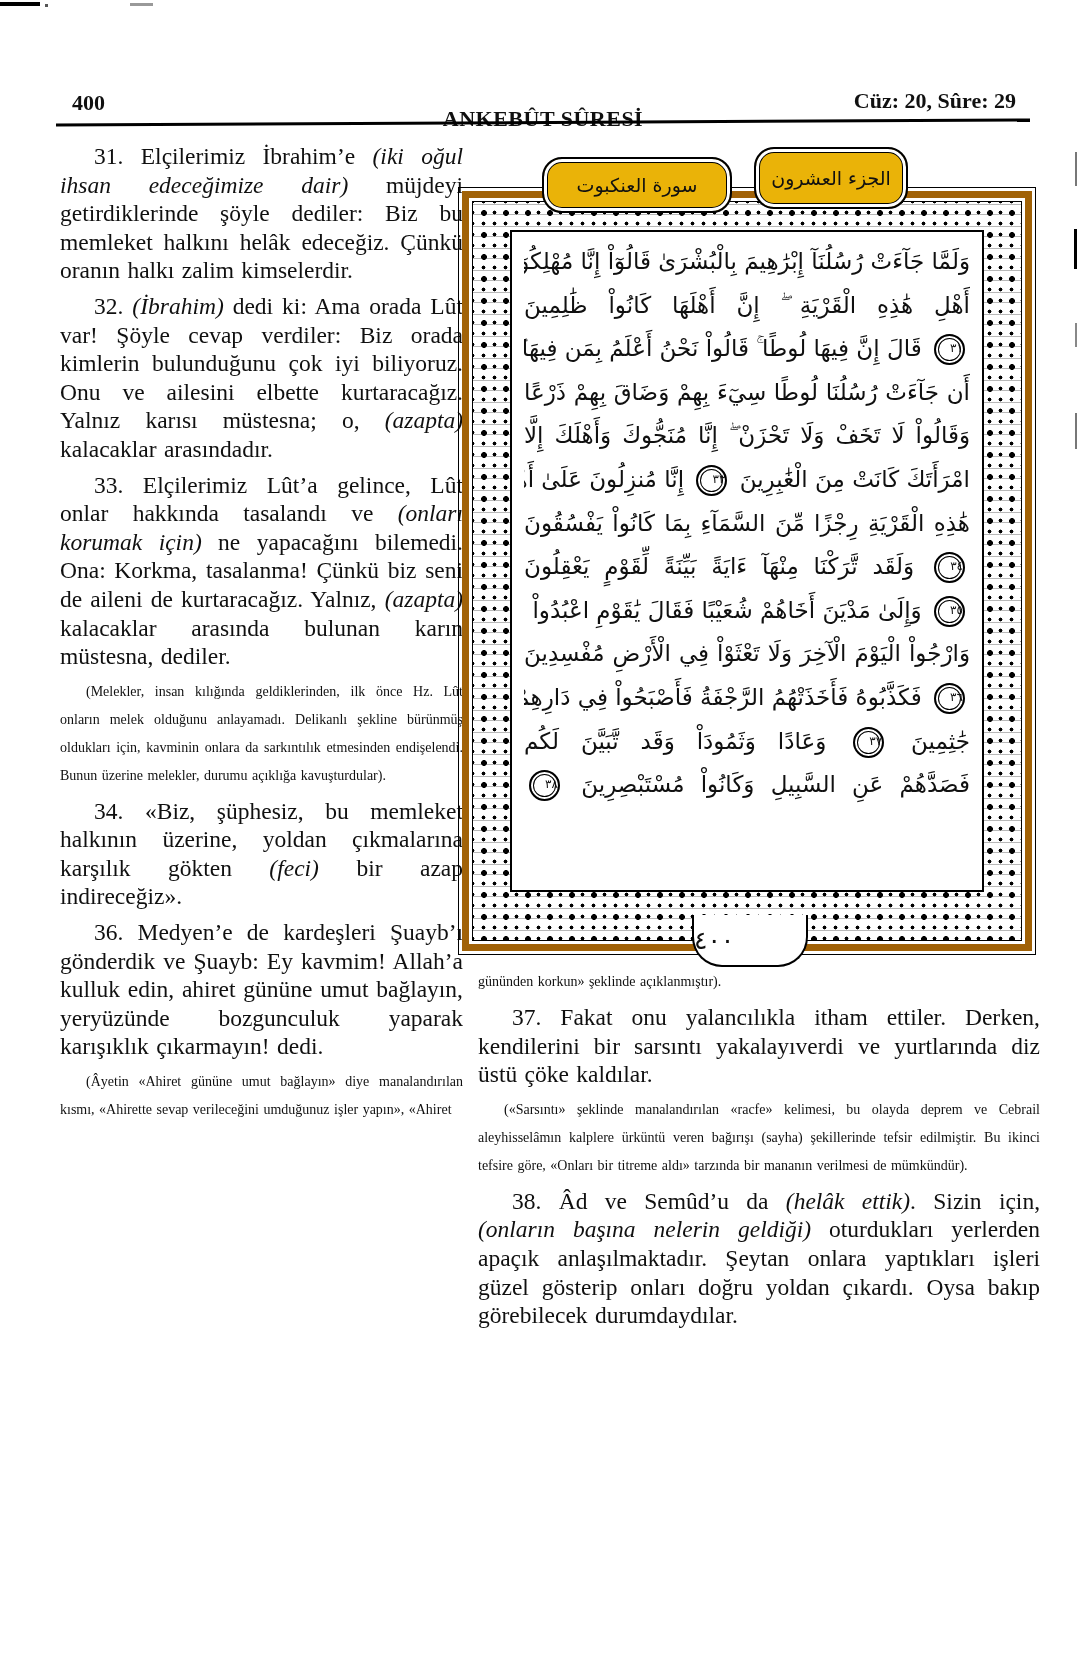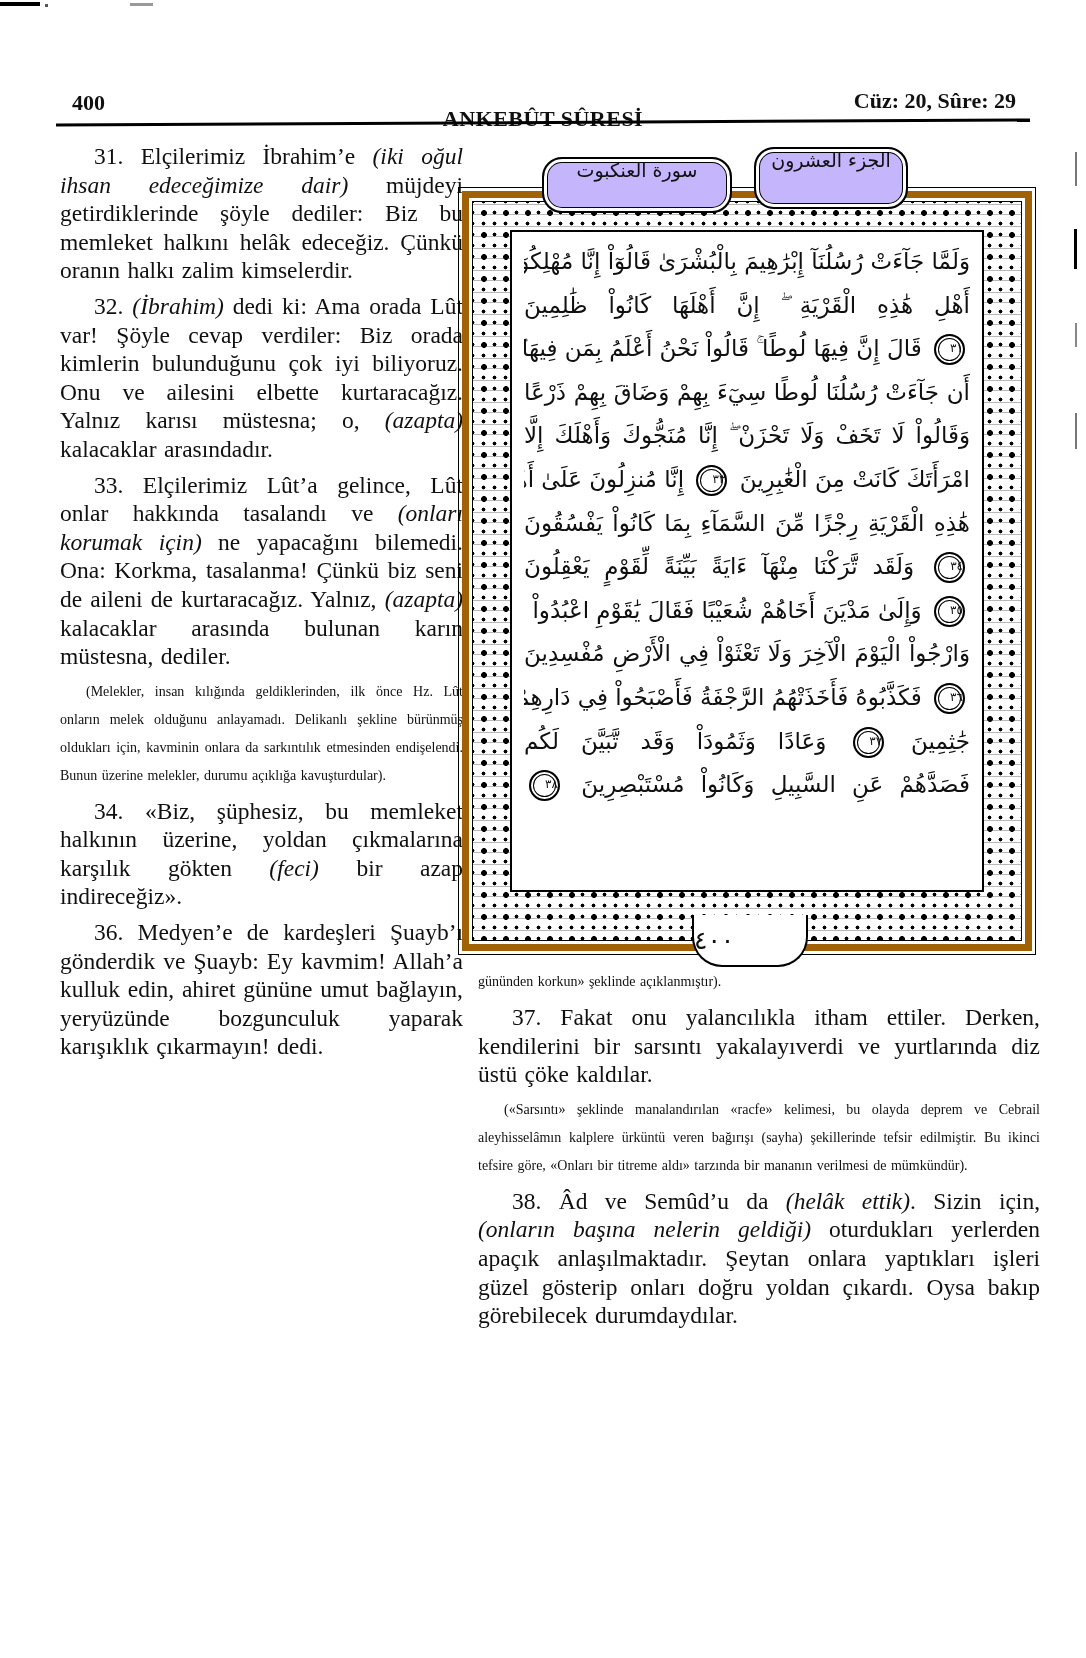--- a/index.html
+++ b/index.html
@@ -63,24 +63,24 @@
   }
   .ayah-marker{
     display:inline-block;width:27px;height:27px;
     border:2px solid #000;border-radius:50%;
     box-shadow:inset 0 0 0 2px #fff, inset 0 0 0 3px #000;
     font-size:12px;line-height:25px;text-align:center;
     vertical-align:middle;margin:0 5px;
     font-family:"DejaVu Sans", sans-serif;
   }
   .q-cart{
-    position:absolute;z-index:3;background:#c4b5fd;
+    position:absolute;z-index:3;background:#eab308;
     border:2px solid #000;border-radius:20px;
     box-shadow:inset 0 0 0 3px #fff, inset 0 0 0 4px #000;
-    display:flex;align-items:flex-start;justify-content:center;
+    display:flex;align-items:center;justify-content:center;
     font-family:"DejaVu Sans", sans-serif;font-size:19px;
     direction:rtl;
   }
   .q-cart-surah{left:82px;top:12px;width:186px;height:52px;}
   .q-cart-juz{left:294px;top:2px;width:150px;height:58px;}
   .q-pagenum{
     position:absolute;left:50%;bottom:-4px;transform:translateX(-50%);
     width:112px;height:50px;z-index:3;background:#fff;
     border:2px solid #000;border-top:none;
     border-radius:0 0 30px 30px;
@@ -109,20 +109,21 @@
   <div class="h-right">Cüz: 20, Sûre: 29</div>
   <div class="h-rule"></div>
 
   <div class="col-left">
       <p class="para verse"><span>31. Elçilerimiz İbrahim’e </span><i>(iki oğul ihsan edeceğimize dair)</i><span> müjdeyi getirdiklerinde şöyle dediler: Biz bu memleket halkını helâk edeceğiz. Çünkü oranın halkı zalim kimselerdir.</span></p>
       <p class="para verse"><span>32. </span><i>(İbrahim)</i><span> dedi ki: Ama orada Lût var! Şöyle cevap verdiler: Biz orada kimlerin bulunduğunu çok iyi biliyoruz. Onu ve ailesini elbette kurtaracağız. Yalnız karısı müstesna; o, </span><i>(azapta)</i><span> kalacaklar arasındadır.</span></p>
       <p class="para verse"><span>33. Elçilerimiz Lût’a gelince, Lût onlar hakkında tasalandı ve </span><i>(onları korumak için)</i><span> ne yapacağını bilemedi. Ona: Korkma, tasalanma! Çünkü biz seni de aileni de kurtaracağız. Yalnız, </span><i>(azapta)</i><span> kalacaklar arasında bulunan karın müstesna, dediler.</span></p>
       <p class="para note"><span>(Melekler, insan kılığında geldiklerinden, ilk önce Hz. Lût onların melek olduğunu anlayamadı. Delikanlı şekline bürünmüş oldukları için, kavminin onlara da sarkıntılık etmesinden endişelendi. Bunun üzerine melekler, durumu açıklığa kavuşturdular).</span></p>
       <p class="para verse"><span>34. «Biz, şüphesiz, bu memleket halkının üzerine, yoldan çıkmalarına karşılık gökten </span><i>(feci)</i><span> bir azap indireceğiz».</span></p>
       <p class="para verse"><span>36. Medyen’e de kardeşleri Şuayb’ı gönderdik ve Şuayb: Ey kavmim! Allah’a kulluk edin, ahiret gününe umut bağlayın, yeryüzünde bozgunculuk yaparak karışıklık çıkarmayın! dedi.</span></p>
+      <p class="para note"><span>(Âyetin «Ahiret gününe umut bağlayın» diye manalandırılan kısmı, «Ahirette sevap verileceğini umduğunuz işler yapın», «Ahiret</span></p>
     </div>
 
   <div class="col-right">
 
     <div class="quran">
       <div class="q-frame">
         <div class="q-band"></div>
         <div class="q-text">
             <div class="q-line"><span>وَلَمَّا جَآءَتْ رُسُلُنَآ إِبْرَٰهِيمَ بِالْبُشْرَىٰ قَالُوٓاْ إِنَّا مُهْلِكُوٓاْ</span></div>
             <div class="q-line"><span>أَهْلِ هَٰذِهِ الْقَرْيَةِ ۖ إِنَّ أَهْلَهَا كَانُواْ ظَٰلِمِينَ</span></div>

